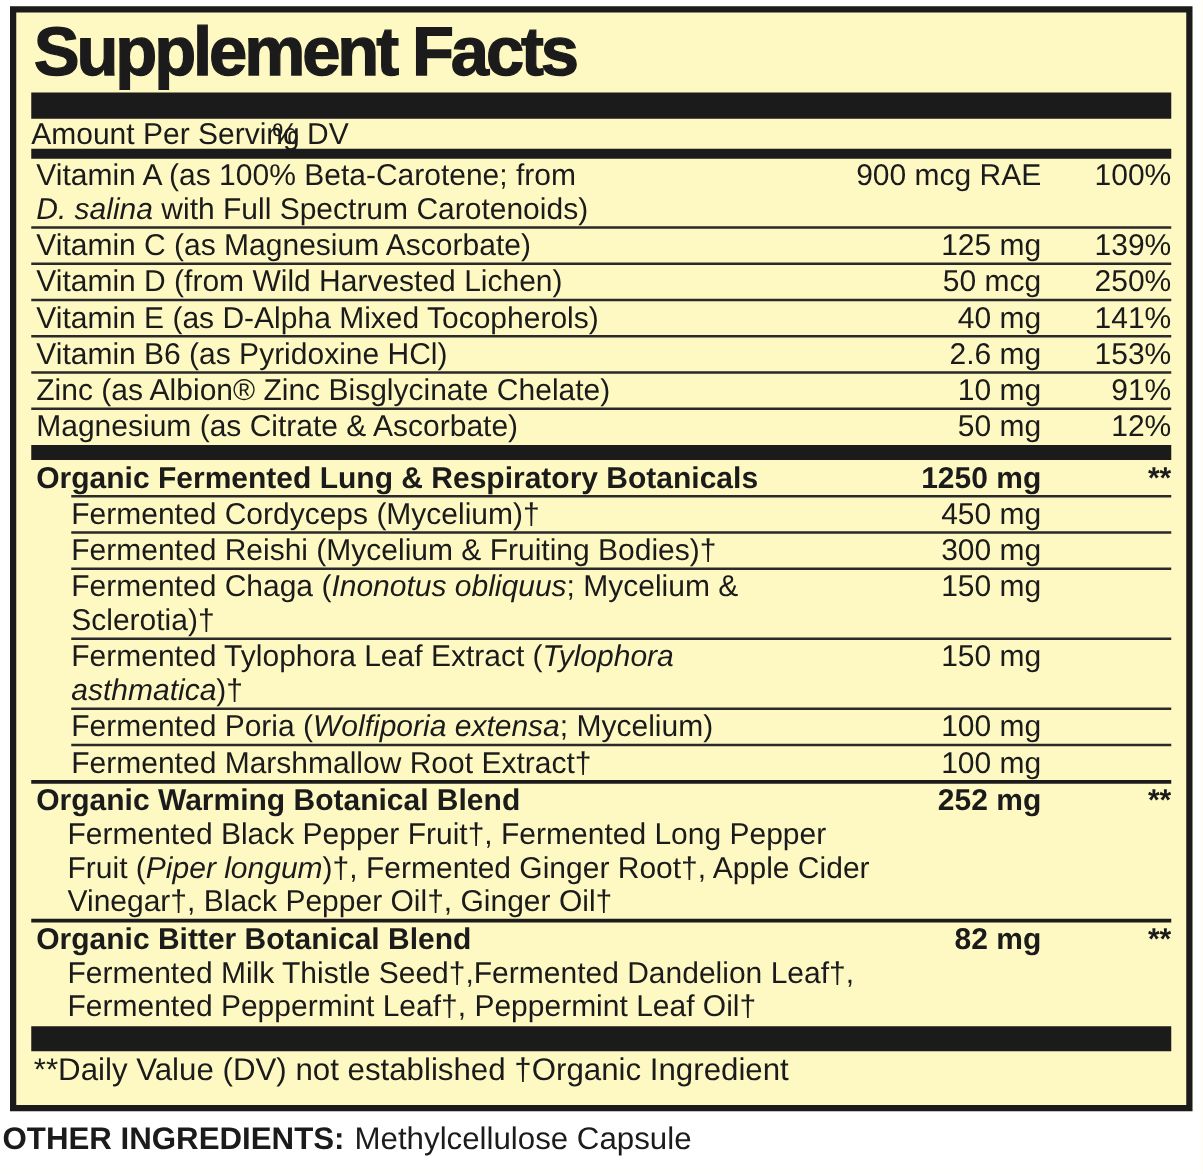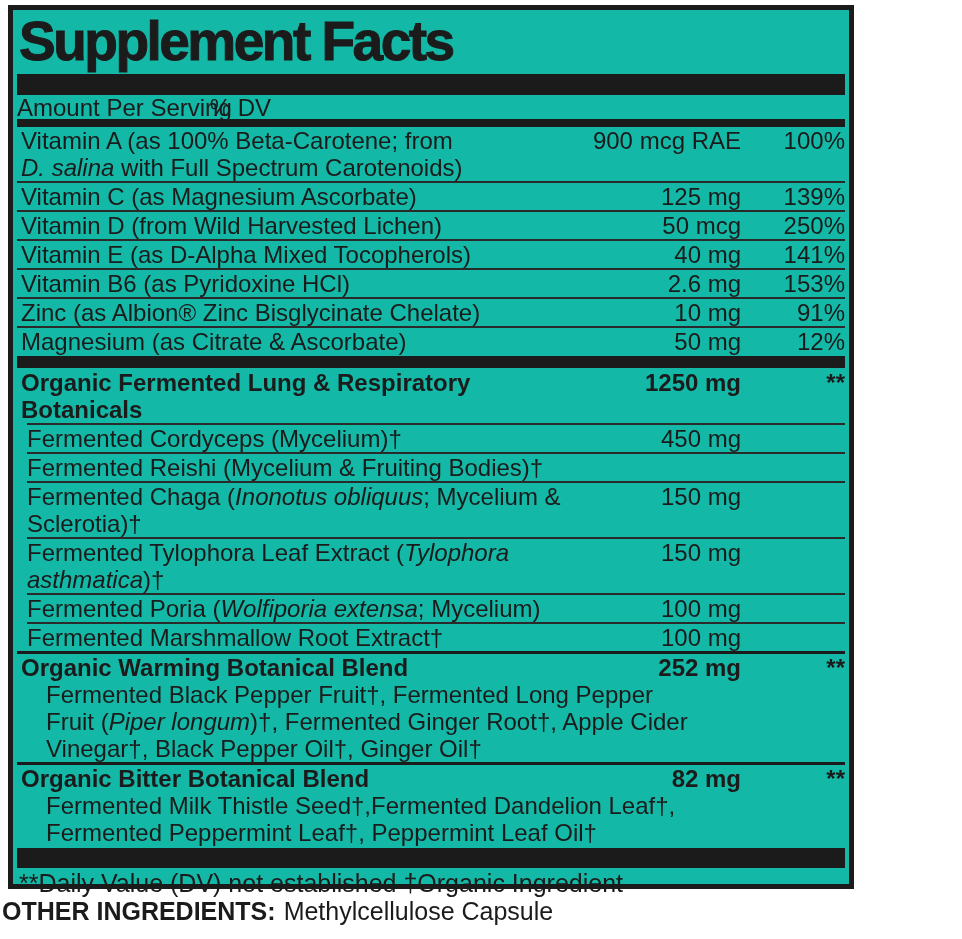--- a/index.html
+++ b/index.html
@@ -5,25 +5,25 @@
   * { box-sizing: border-box; margin: 0; padding: 0; }
   html, body {
     width: 962px; height: 939px;
     background: #ffffff;
     font-family: "Liberation Sans", sans-serif;
     color: #1b1b1b;
     overflow: hidden;
   }
   .box {
     margin: 5px 8px 0 8px;
-    width: 846px;
+    width: 946px;
     height: 884px;
     border: 5px solid #1b1b1b;
-    padding: 0 4px;
-    background: #14b8a6;
+    padding: 0 12px;
+    background: #fef9c3;
   }
   .title {
     font-size: 55px;
     font-weight: bold;
     letter-spacing: -2.5px;
     line-height: 1.0;
     padding: 4px 0 0 2px;
     -webkit-text-stroke: 1px #1b1b1b;
     white-space: nowrap;
   }
@@ -55,21 +55,21 @@
     flex: 1;
     white-space: pre-wrap;
     padding-left: 4px;
   }
   .amt { width: 150px; text-align: right; white-space: nowrap; }
   .dv  { width: 104px; text-align: right; white-space: nowrap; }
   .rb  { border-bottom: 2px solid #2a2a2a; }
   .bt  { border-top: 3px solid #1b1b1b; }
   .bold { font-weight: bold; }
   .sub {
-    margin-left: 10px;
+    margin-left: 32px;
     border-top: 2px solid #2a2a2a;
   }
   .sub .name { padding-left: 0; }
   .cont {
     margin-left: 29px;
     font-size: 24px;
     line-height: 27px;
     white-space: pre-wrap;
   }
   .footnote {
@@ -156,20 +156,21 @@
   </div>
 
   <div class="row sub">
     <div class="name">Fermented Cordyceps (Mycelium)†</div>
     <div class="amt">450 mg</div>
     <div class="dv"></div>
   </div>
 
   <div class="row sub">
     <div class="name">Fermented Reishi (Mycelium &amp; Fruiting Bodies)†</div>
+    <div class="amt">300 mg</div>
     <div class="dv"></div>
   </div>
 
   <div class="row sub">
     <div class="name"><span>Fermented Chaga (</span><i>Inonotus obliquus</i><span>; Mycelium &amp; Sclerotia)†</span></div>
     <div class="amt">150 mg</div>
     <div class="dv"></div>
   </div>
 
   <div class="row sub">

